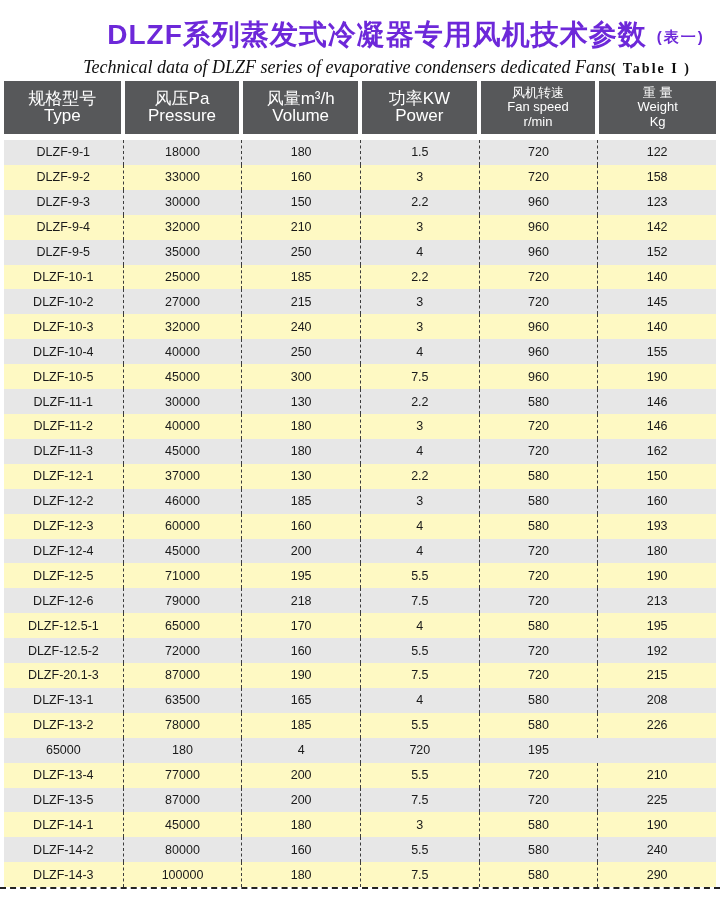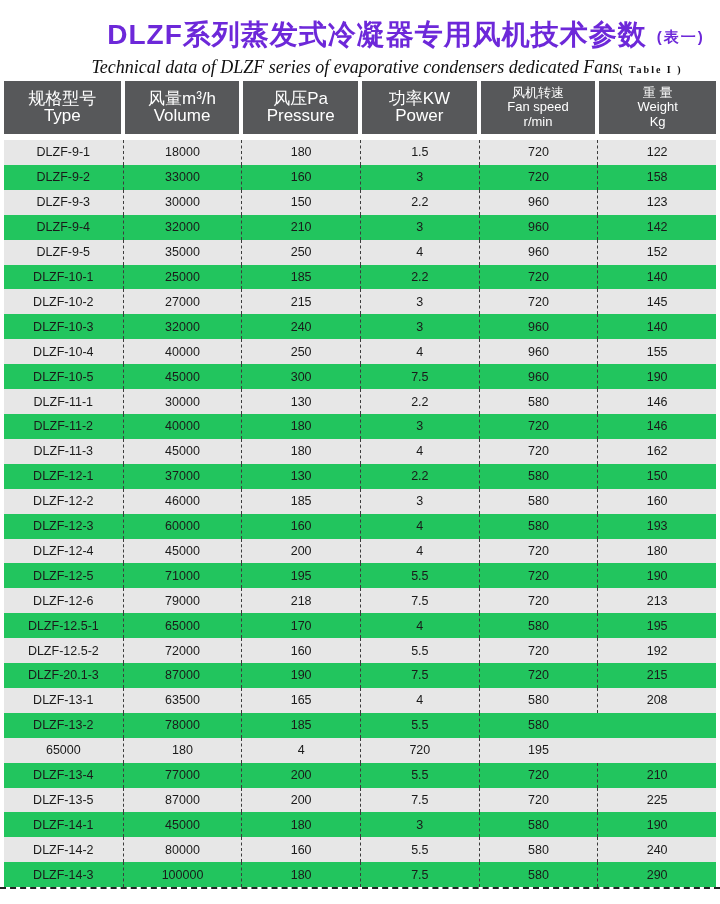--- a/index.html
+++ b/index.html
@@ -20,35 +20,35 @@
     font-size:28px;font-weight:bold;color:#6d28d9;letter-spacing:1px;
     white-space:nowrap;
   }
   .doc-title .title-tag{font-size:15px;font-weight:bold;letter-spacing:2px;margin-left:10px;vertical-align:2px;}
   .doc-subtitle{
     margin:3px 0 0;padding-left:54px;
     font-family:"Liberation Serif","DejaVu Serif",serif;font-style:italic;
     font-size:18px;color:#0e0e0e;white-space:nowrap;
   }
   .doc-subtitle .subtitle-tag{
-    font-style:normal;font-weight:bold;font-size:10px;letter-spacing:2px;
+    font-style:normal;font-weight:bold;font-size:14px;letter-spacing:2px;
   }
   .spec-table{position:absolute;top:81px;left:4px;width:712px;}
   .thead{display:grid;grid-template-columns:repeat(6,1fr);height:53px;}
   .th{
     background:var(--header-bg);color:#ffffff;
     display:flex;flex-direction:column;align-items:center;justify-content:center;
     font-size:17px;line-height:16.5px;text-align:center;
     border-left:2px solid #ffffff;border-right:2px solid #ffffff;
   }
   .th:first-child{border-left:none;}
   .th:last-child{border-right:none;}
   .th.tight{line-height:14.5px;font-size:13px;}
   .tbody{margin-top:6px;height:747px;display:flex;flex-direction:column;}
-  .tr{flex:1;display:grid;grid-template-columns:repeat(6,1fr);background:#22c55e;}
+  .tr{flex:1;display:grid;grid-template-columns:repeat(6,1fr);background:#fef9c3;}
   .tr.alt{background:var(--row-alt);}
   .td{
     display:flex;align-items:center;justify-content:center;
     font-size:12.5px;color:var(--text-color);
     border-left:1px dashed #3c3c3c;
   }
   .td:first-child{border-left:none;}
   .bottom-rule{
     position:absolute;top:887px;left:0;width:720px;height:0;
     border-top:2px dashed var(--rule-color);
@@ -62,26 +62,26 @@
   <p class="doc-subtitle"><span>Technical data of DLZF series of evaporative condensers dedicated Fans</span><span class="subtitle-tag">( Table I )</span></p>
 </div>
 
 <div class="spec-table">
   <div class="thead">
       <div class="th">
         <span>规格型号</span>
         <span>Type</span>
       </div>
       <div class="th">
+        <span>风压Pa</span>
+        <span>Pressure</span>
+      </div>
+      <div class="th">
         <span>风量m³/h</span>
         <span>Volume</span>
-      </div>
-      <div class="th">
-        <span>风压Pa</span>
-        <span>Pressure</span>
       </div>
       <div class="th">
         <span>功率KW</span>
         <span>Power</span>
       </div>
       <div class="th tight">
         <span>风机转速</span>
         <span>Fan speed</span>
         <span>r/min</span>
       </div>
@@ -275,20 +275,21 @@
         <div class="td">4</div>
         <div class="td">580</div>
         <div class="td">208</div>
       </div>
       <div class="tr">
         <div class="td">DLZF-13-2</div>
         <div class="td">78000</div>
         <div class="td">185</div>
         <div class="td">5.5</div>
         <div class="td">580</div>
+        <div class="td">226</div>
       </div>
       <div class="tr alt">
         <div class="td">65000</div>
         <div class="td">180</div>
         <div class="td">4</div>
         <div class="td">720</div>
         <div class="td">195</div>
       </div>
       <div class="tr">
         <div class="td">DLZF-13-4</div>

